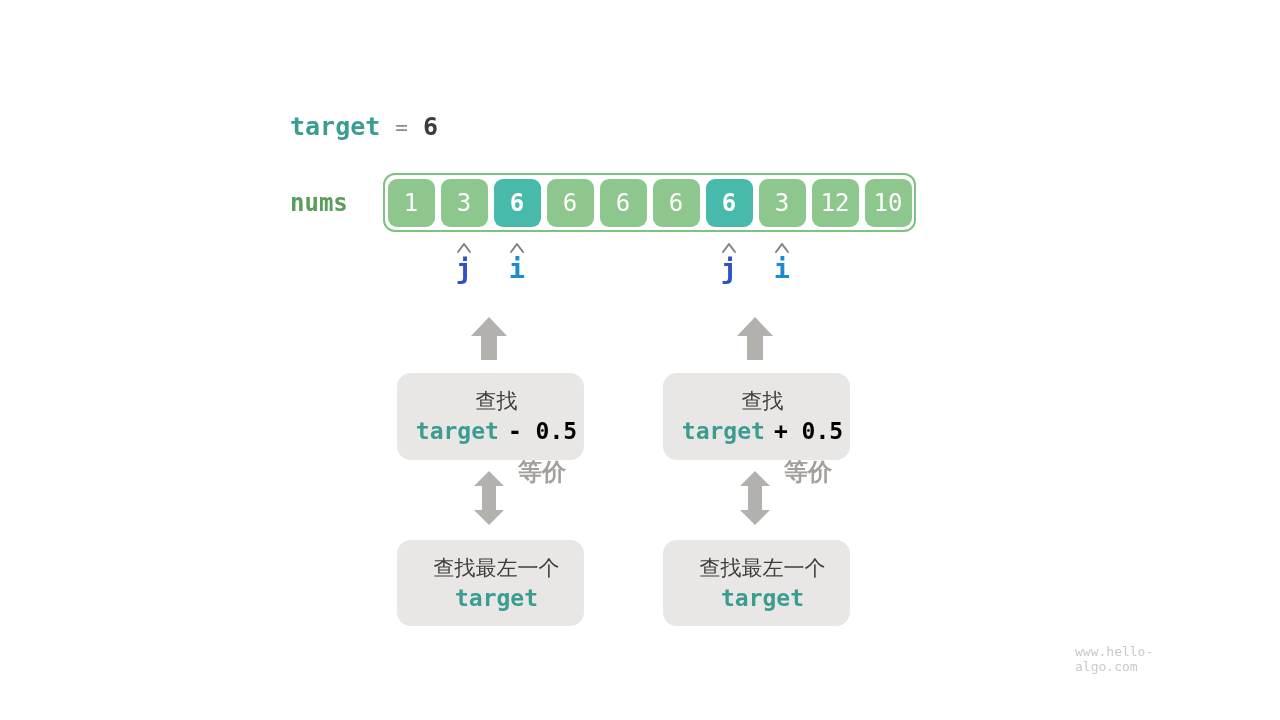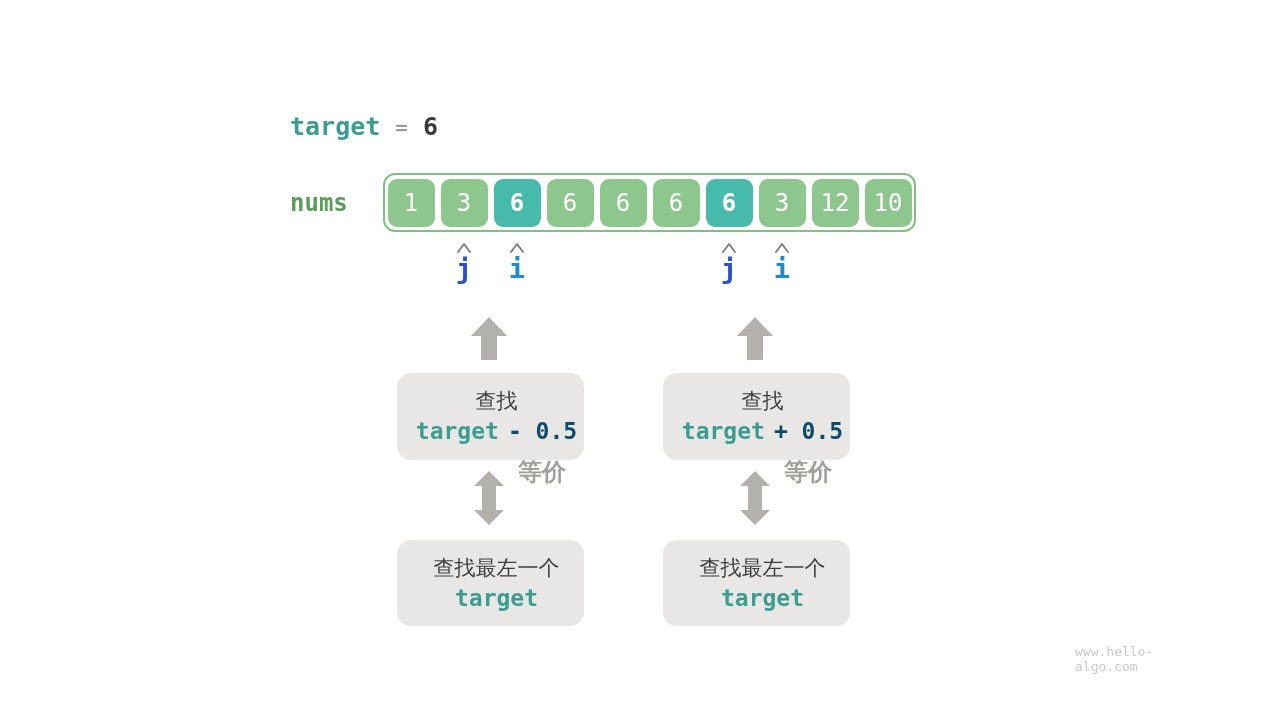--- a/index.html
+++ b/index.html
@@ -93,21 +93,21 @@
   .fb-top    { top: 373px; height: 87px; }
   .fb-bottom { top: 540px; height: 86px; }
   .fb-left   { left: 397px; }
   .fb-right  { left: 663px; }
   .flow-box .cn { color: #3f3e3c; font-size: 21px; line-height: 24px; }
   .flow-box .expr {
     display: flex; align-items: baseline; gap: 9px;
     font-weight: bold; font-size: 23px;
   }
   .flow-box .expr .tvar { color: #3a9d8f; }
-  .flow-box .expr .rest { color: #0c4a6e; }
+  .flow-box .expr .rest { color: #000000; }
 
   
   .watermark {
     position: absolute;
     left: 1075px; top: 644px;
     color: #c9c9c9; font-size: 13px;
   }
 </style>
 </head>
 <body>

